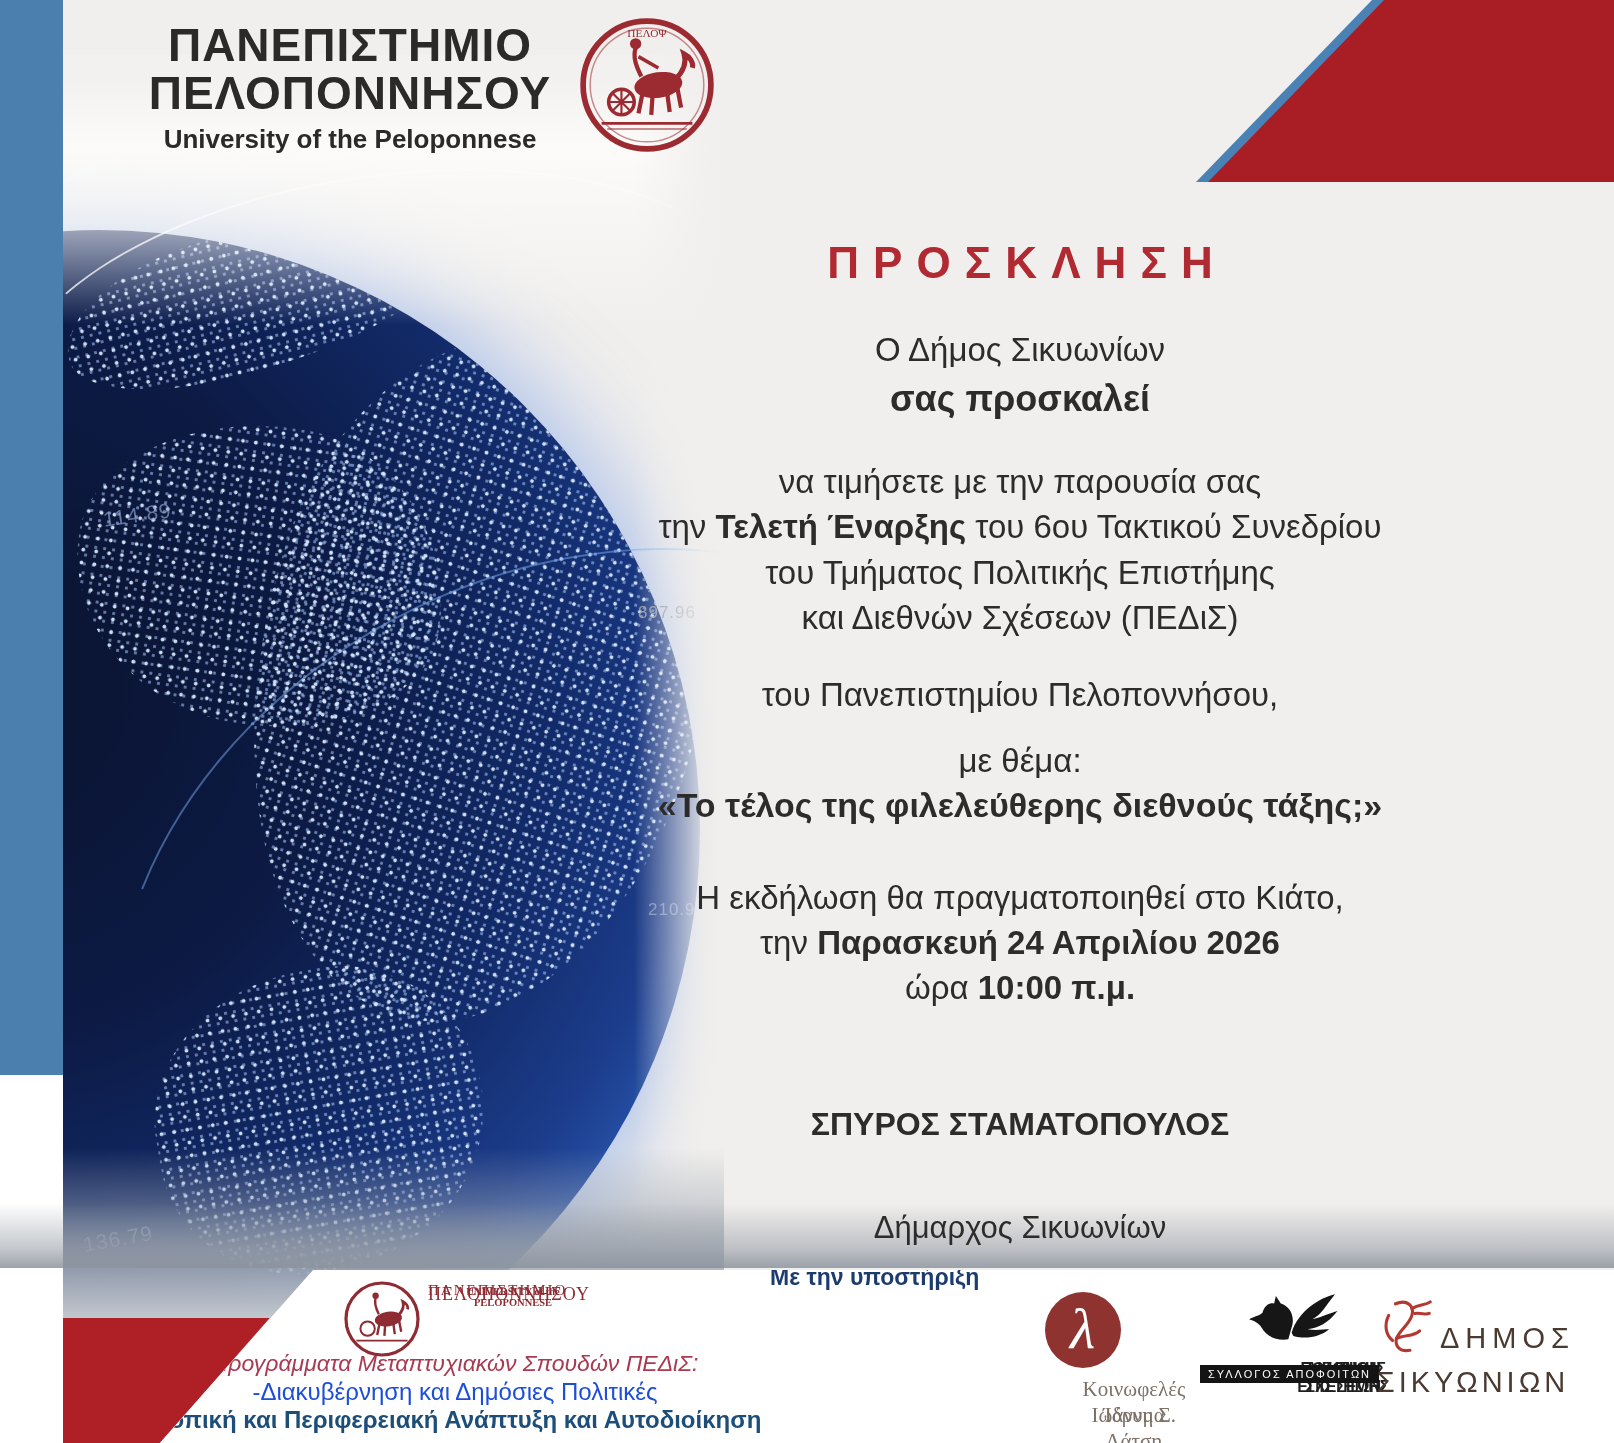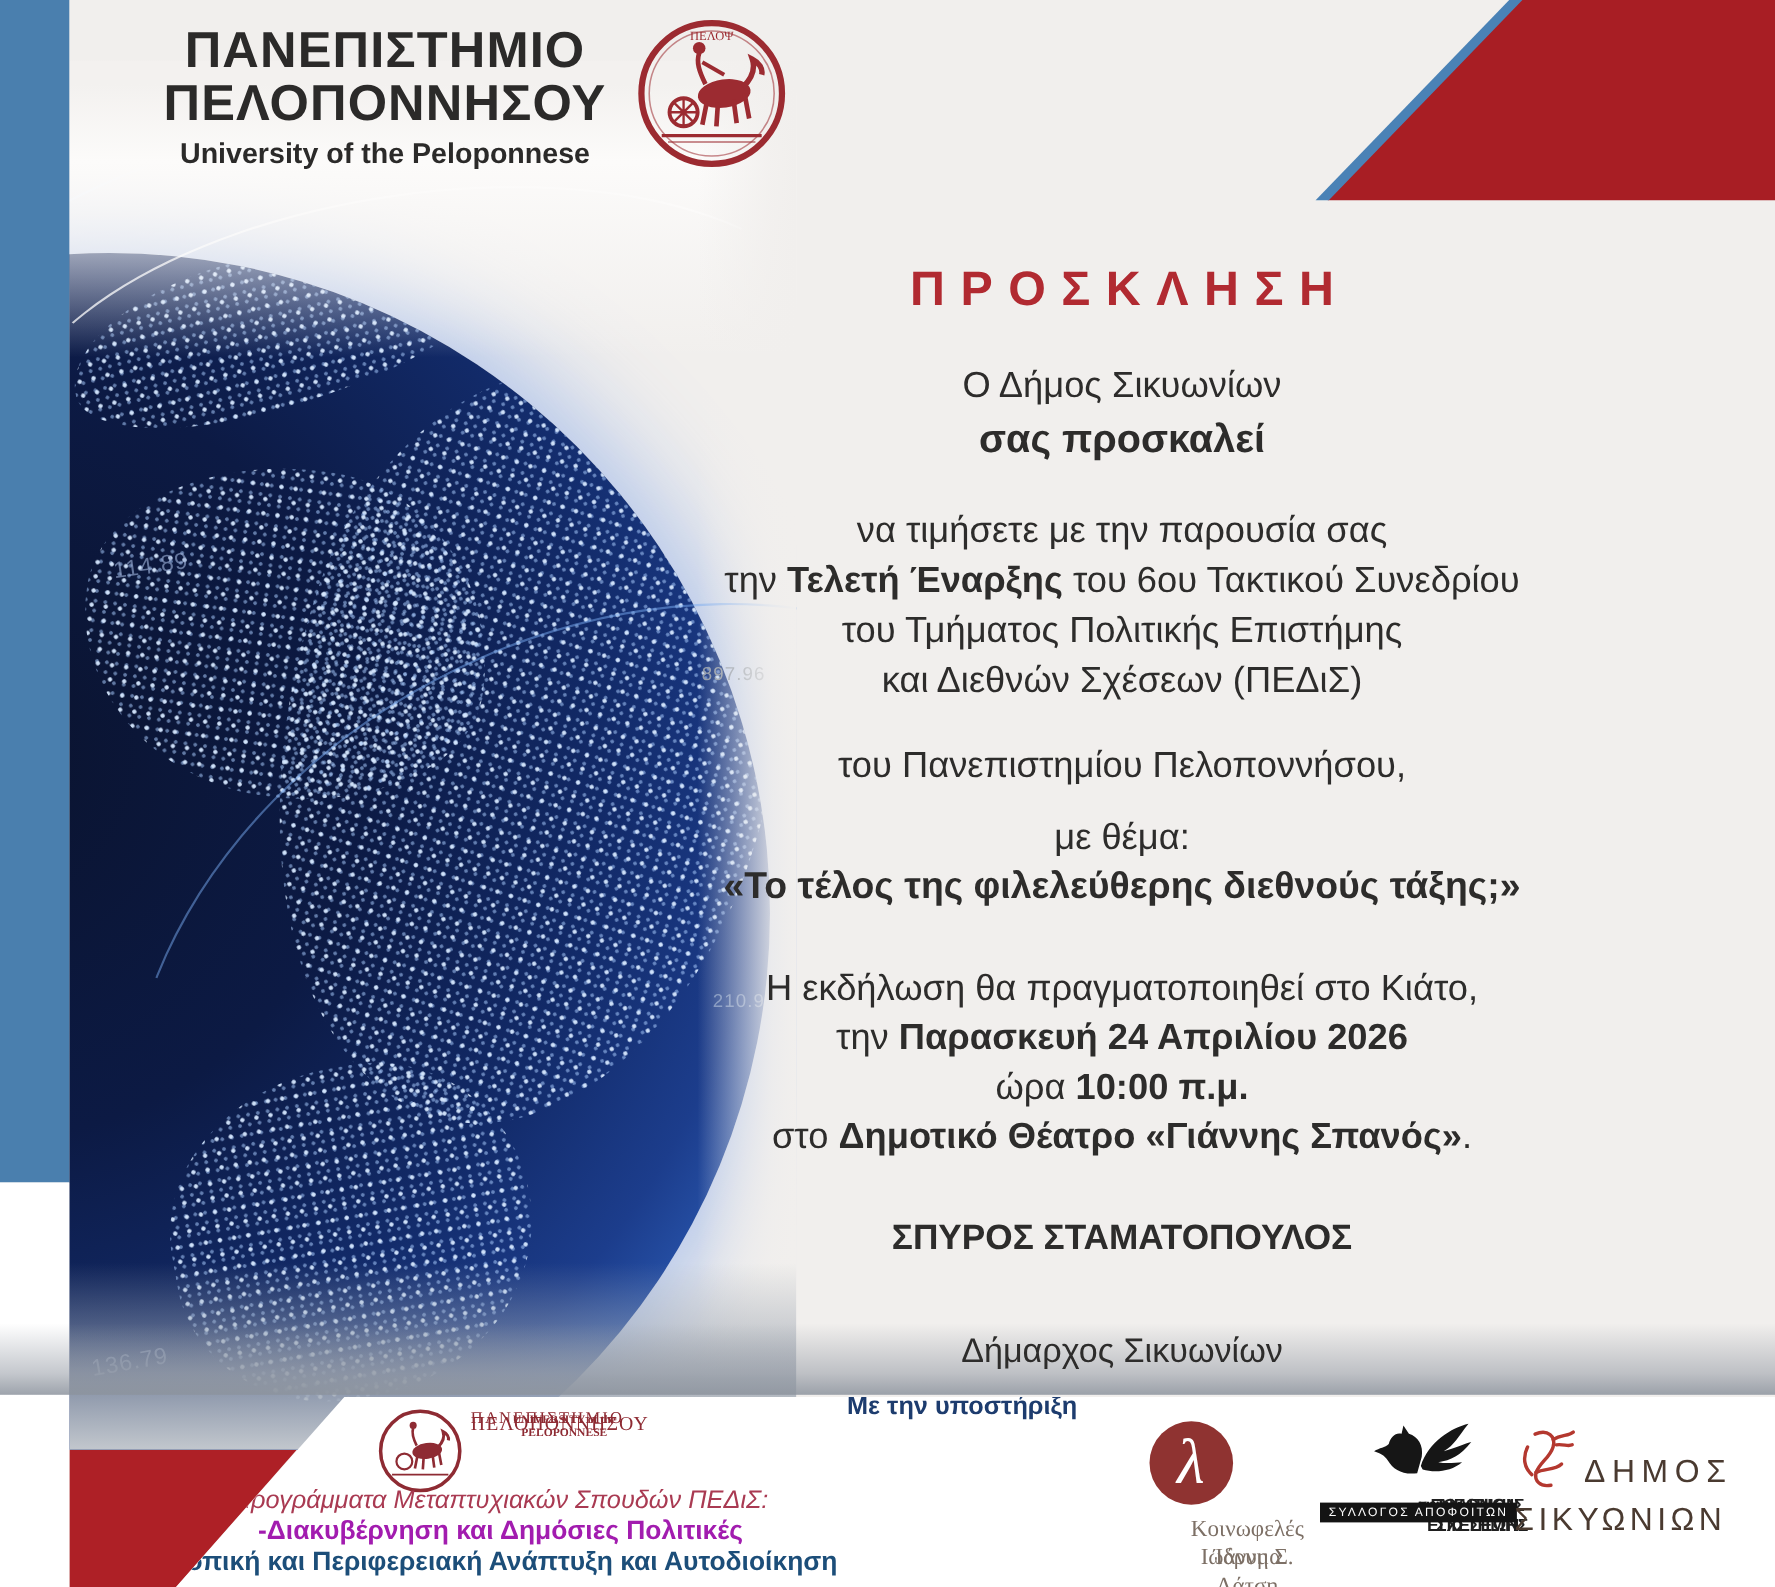--- a/index.html
+++ b/index.html
@@ -77,21 +77,21 @@
     clip-path:polygon(0 0, 94% 0, 44% 100%, 0 100%);}
   .band{position:absolute;left:0;top:1270px;width:1614px;height:173px;background:#ffffff;z-index:5;
     clip-path:polygon(313px 0, 100% 0, 100% 100%, 160px 100%);}
   .band *{position:absolute;}
 
   .uni-sm-text{left:428px;top:12px;width:170px;text-align:center;color:#8e2b33;}
   .uni-sm1{font-size:15px;letter-spacing:2px;}
   .uni-sm2{font-size:18px;letter-spacing:1px;margin-top:2px;}
   .uni-sm3{font-size:10.5px;margin-top:4px;font-weight:700;}
   .prog-title{left:150px;top:80px;width:610px;text-align:center;font-style:italic;font-size:23px;color:#a93a52;}
-  .prog-1{left:150px;top:108px;width:610px;text-align:center;font-weight:700;font-size:24px;color:#a21caf;}
+  .prog-1{left:150px;top:108px;width:610px;text-align:center;font-weight:400;font-size:24px;color:#1d4ed8;}
   .prog-2{left:120px;top:136px;width:670px;text-align:center;font-weight:700;font-size:24px;color:#1c4e79;}
 
   .support{left:770px;top:-6px;width:300px;font-weight:700;font-size:23px;color:#1d3c6e;}
   .kas-card{left:735px;top:28px;width:232px;height:140px;background:#fff;}
   .kas-mark{left:8px;top:12px;}
   .kas-text{left:110px;top:10px;line-height:1.02;color:#1b1b1b;}
   .kas-l1{font-size:24px;letter-spacing:1px;}
   .kas-l2,.kas-l3{font-size:24px;font-weight:800;letter-spacing:.5px;}
   .kas-region{font-size:22px;font-weight:700;font-style:italic;color:#2ab3a5;margin-top:3px;}
 
@@ -177,21 +177,20 @@
     <div class="p1l3 bodyline">του Τμήματος Πολιτικής Επιστήμης</div>
     <div class="p1l4 bodyline">και Διεθνών Σχέσεων (ΠΕΔιΣ)</div>
     <div class="p1l5 bodyline">του Πανεπιστημίου Πελοποννήσου,</div>
 
     <div class="theme-label bodyline">με θέμα:</div>
     <div class="theme-title">«Το τέλος της φιλελεύθερης διεθνούς τάξης;»</div>
 
     <div class="w1 bodyline">Η εκδήλωση θα πραγματοποιηθεί στο Κιάτο,</div>
     <div class="w2 bodyline"><span>την </span><b>Παρασκευή 24 Απριλίου 2026</b></div>
     <div class="w3 bodyline"><span>ώρα </span><b>10:00 π.μ.</b></div>
-    <div class="w4 bodyline"><span>στο </span><b>Δημοτικό Θέατρο «Γιάννης Σπανός»</b><span>.</span></div>
 
     <div class="sig-name">ΣΠΥΡΟΣ ΣΤΑΜΑΤΟΠΟΥΛΟΣ</div>
     <div class="sig-role">Δήμαρχος Σικυωνίων</div>
   </div>
 
   <div class="band-shadow"></div>
   <div class="red-wedge"></div>
 
   <div class="band">
 

